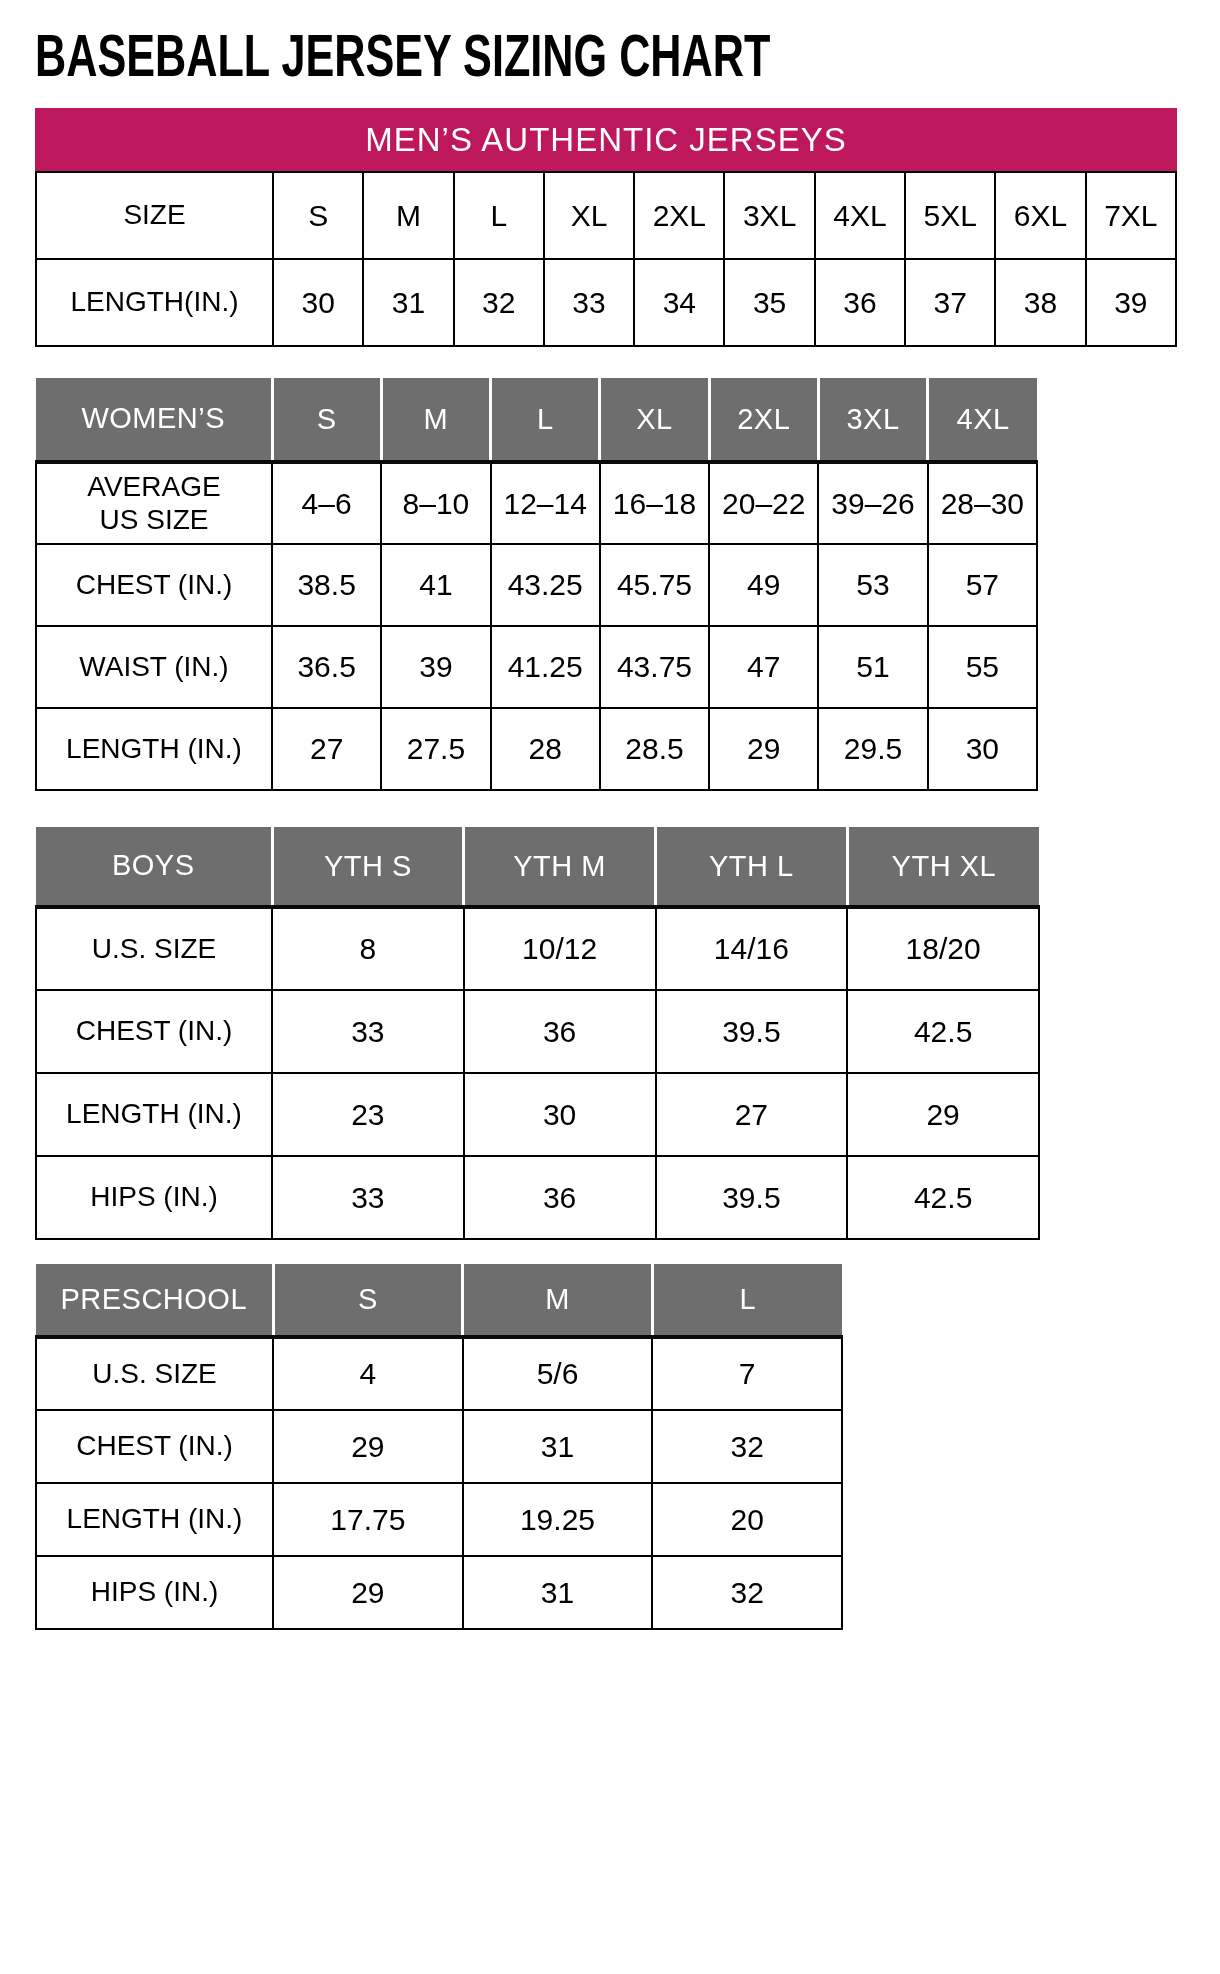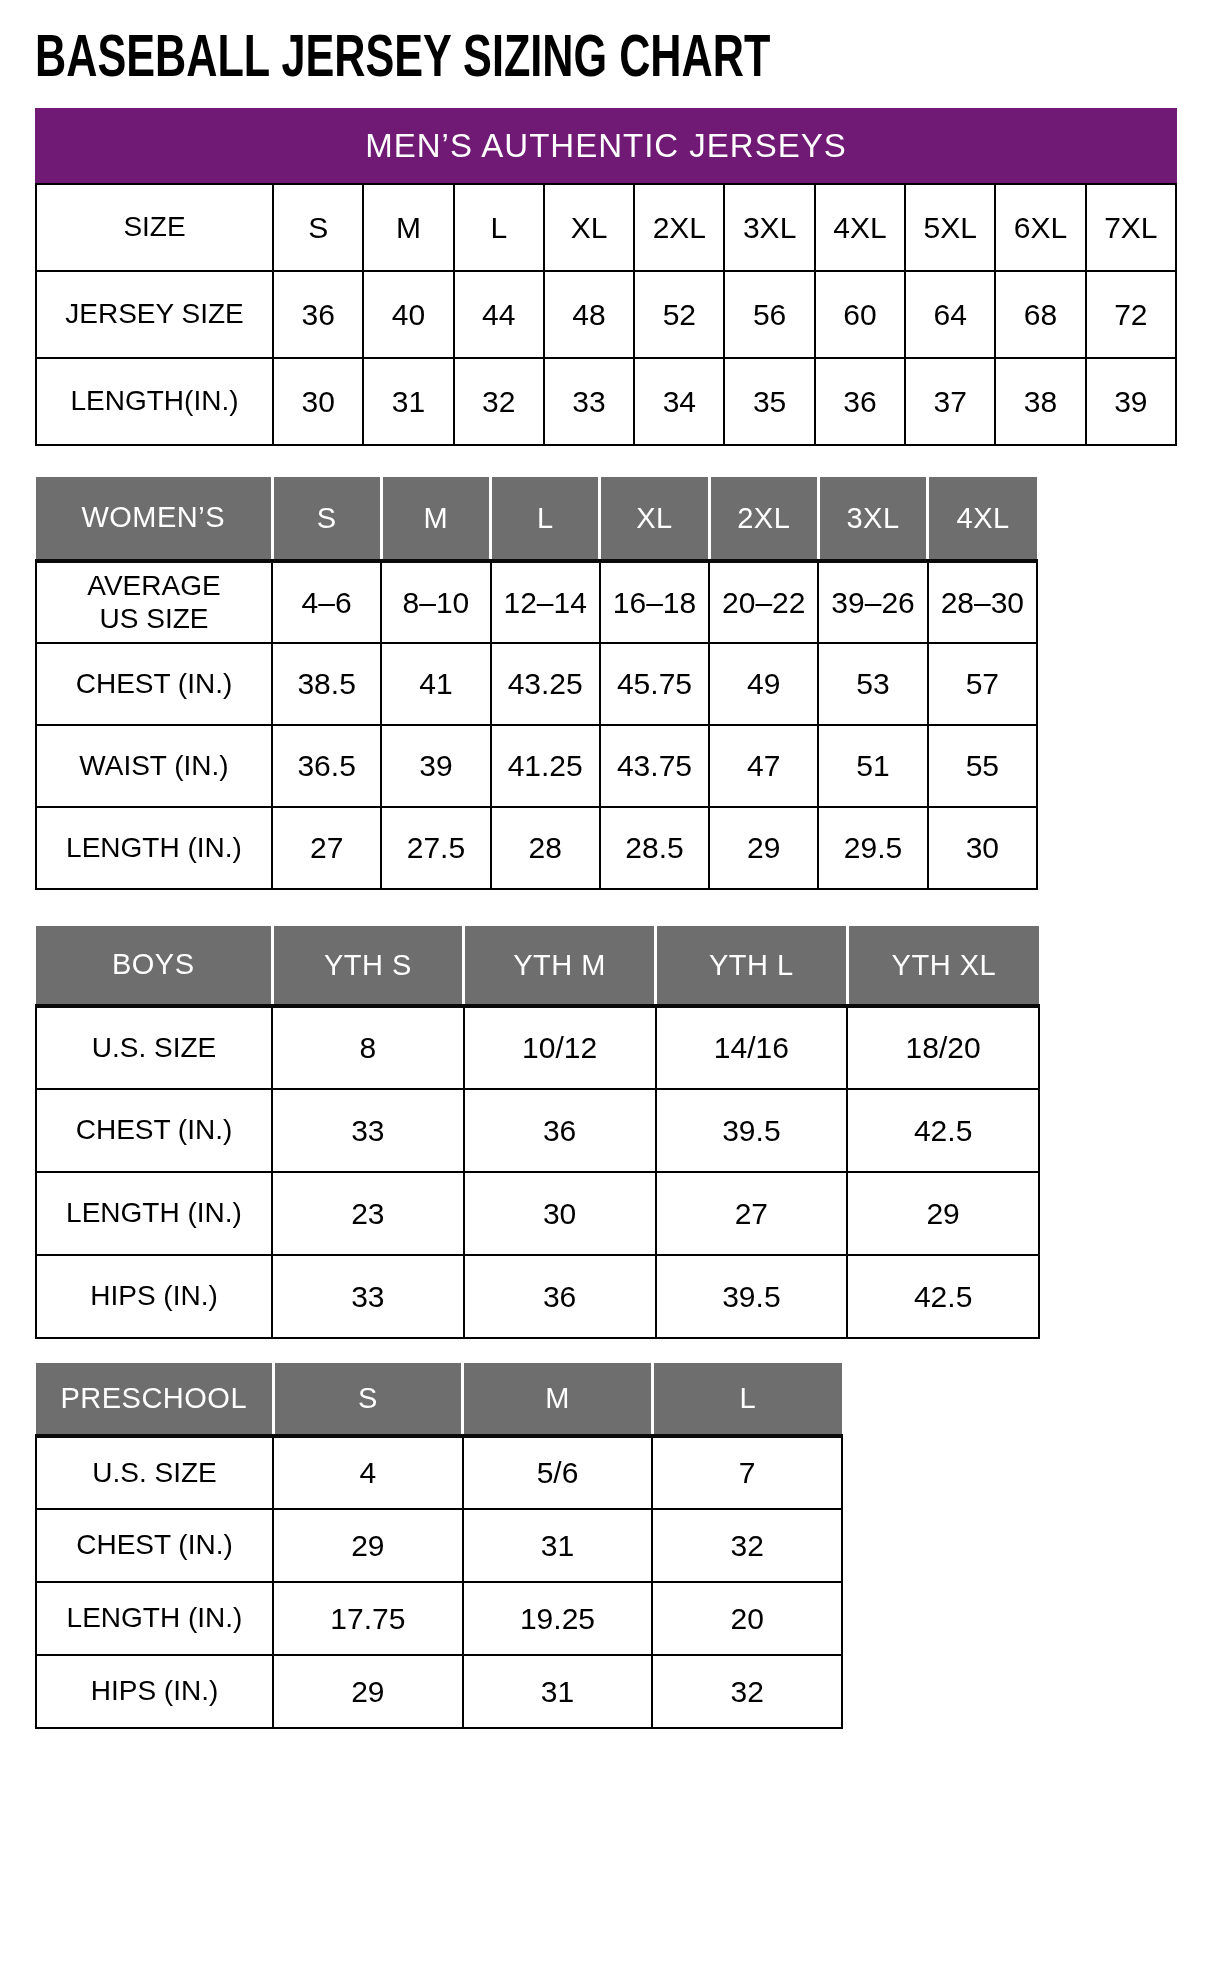--- a/index.html
+++ b/index.html
@@ -34,22 +34,22 @@
 
   
   .tbl-section { margin: 0; }
   .sec-mens      { width: 1142px; margin-top: 22px; }
   .sec-womens    { width: 955px; margin-top: 31px; }
   .sec-boys      { width: 1005px; margin-top: 36px; }
   .sec-preschool { width: 808px;  margin-top: 24px; }
 
   .banner {
     width: 100%;
-    height: 75px;
-    background: #701a75;
+    height: 63px;
+    background: #be185d;
     color: #ffffff;
     display: flex;
     align-items: center;
     justify-content: center;
     font-size: 33px;
     letter-spacing: 1px;
   }
 
   table {
     border-collapse: collapse;
@@ -141,33 +141,20 @@
             <td class="data-cell">2XL</td>
             <td class="data-cell">3XL</td>
             <td class="data-cell">4XL</td>
             <td class="data-cell">5XL</td>
             <td class="data-cell">6XL</td>
             <td class="data-cell">7XL</td>
           </tr>
         </thead>
         <tbody>
           <tr>
-            <td class="label-cell">JERSEY SIZE</td>
-            <td class="data-cell">36</td>
-            <td class="data-cell">40</td>
-            <td class="data-cell">44</td>
-            <td class="data-cell">48</td>
-            <td class="data-cell">52</td>
-            <td class="data-cell">56</td>
-            <td class="data-cell">60</td>
-            <td class="data-cell">64</td>
-            <td class="data-cell">68</td>
-            <td class="data-cell">72</td>
-          </tr>
-          <tr>
             <td class="label-cell">LENGTH(IN.)</td>
             <td class="data-cell">30</td>
             <td class="data-cell">31</td>
             <td class="data-cell">32</td>
             <td class="data-cell">33</td>
             <td class="data-cell">34</td>
             <td class="data-cell">35</td>
             <td class="data-cell">36</td>
             <td class="data-cell">37</td>
             <td class="data-cell">38</td>

